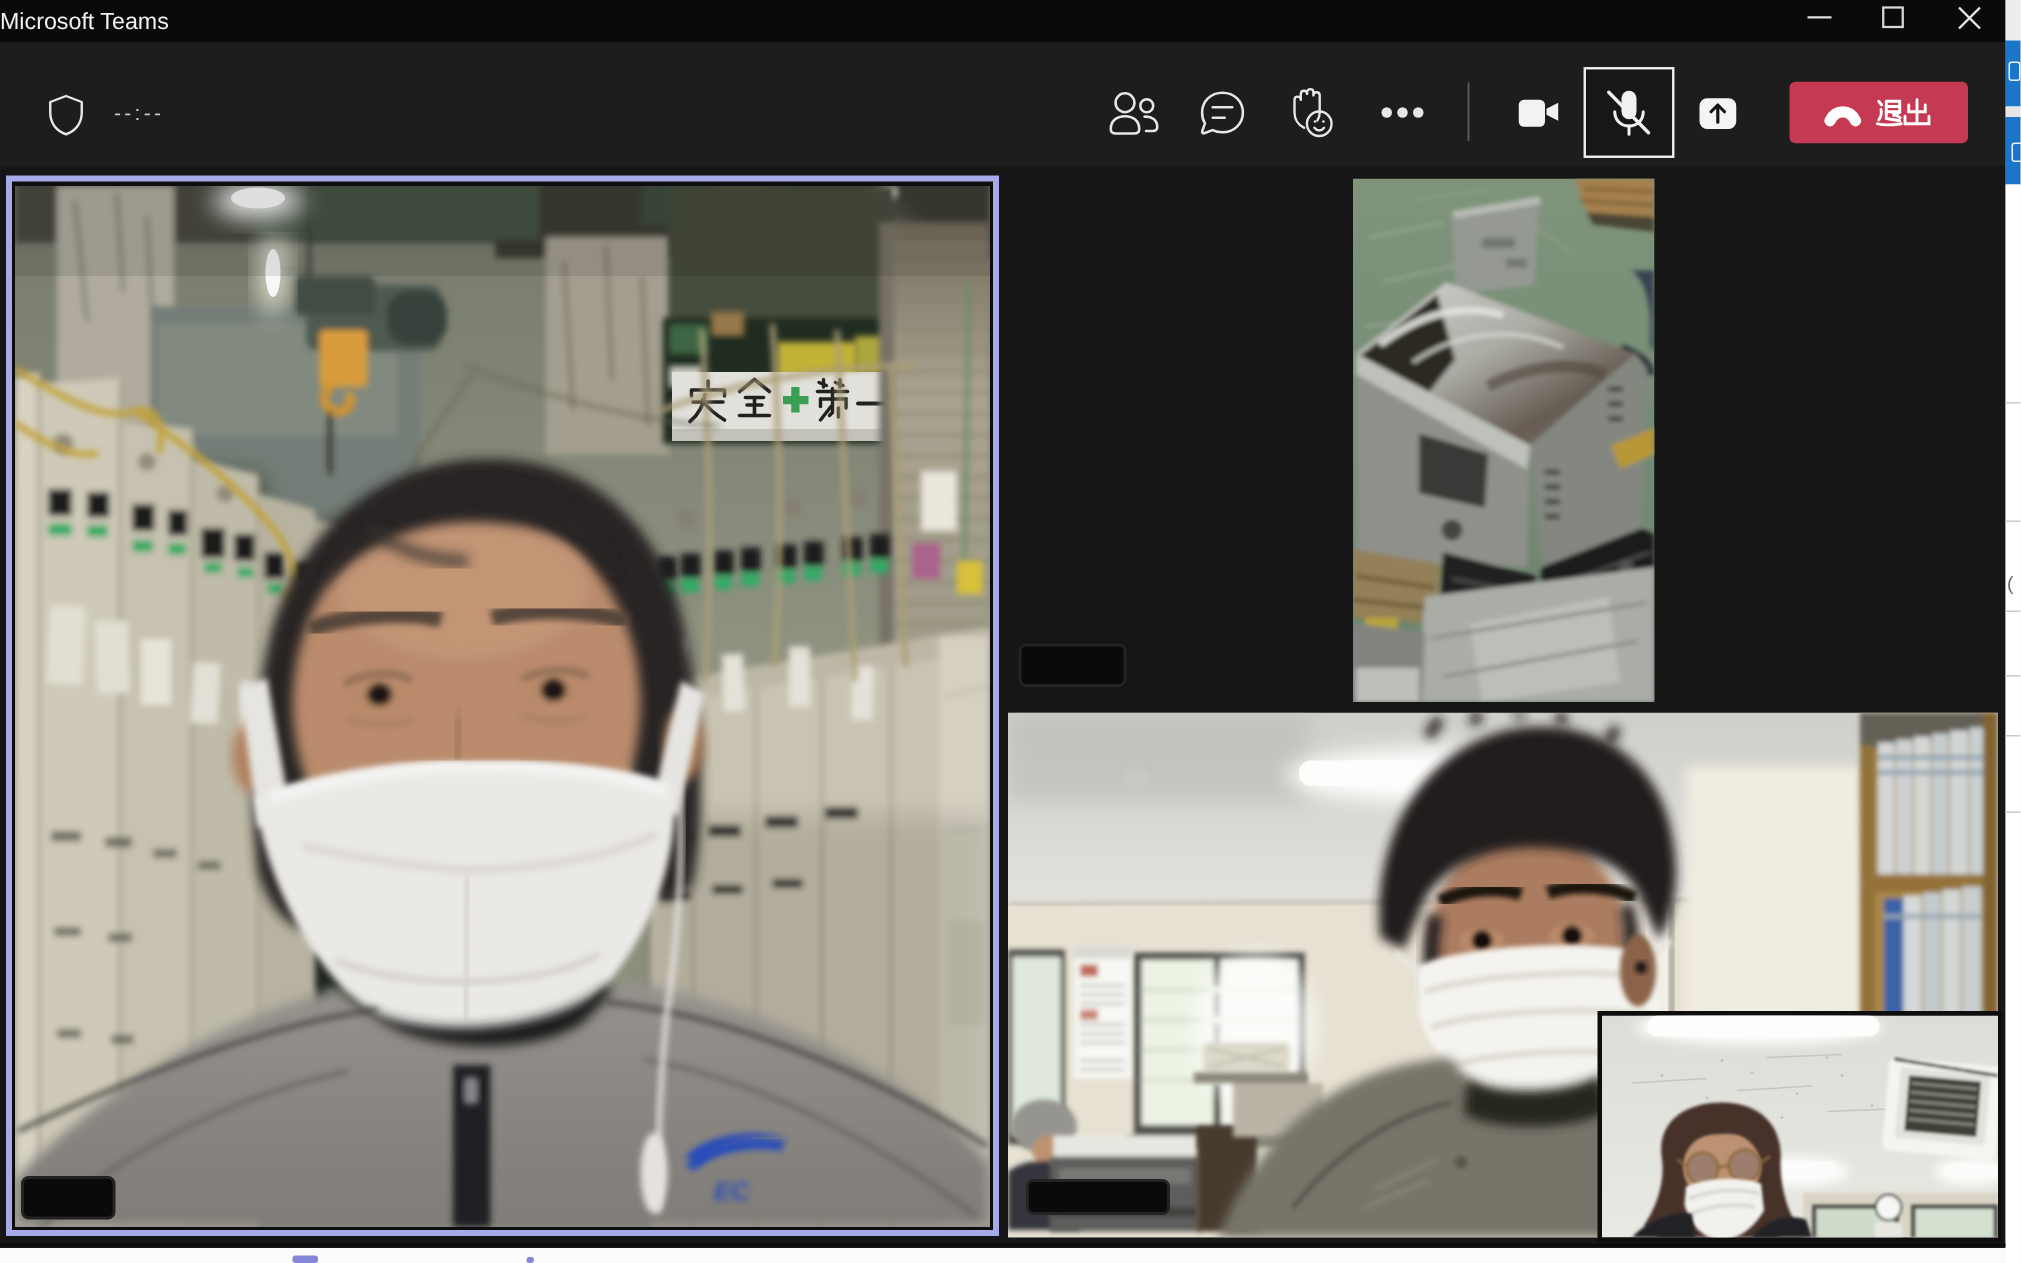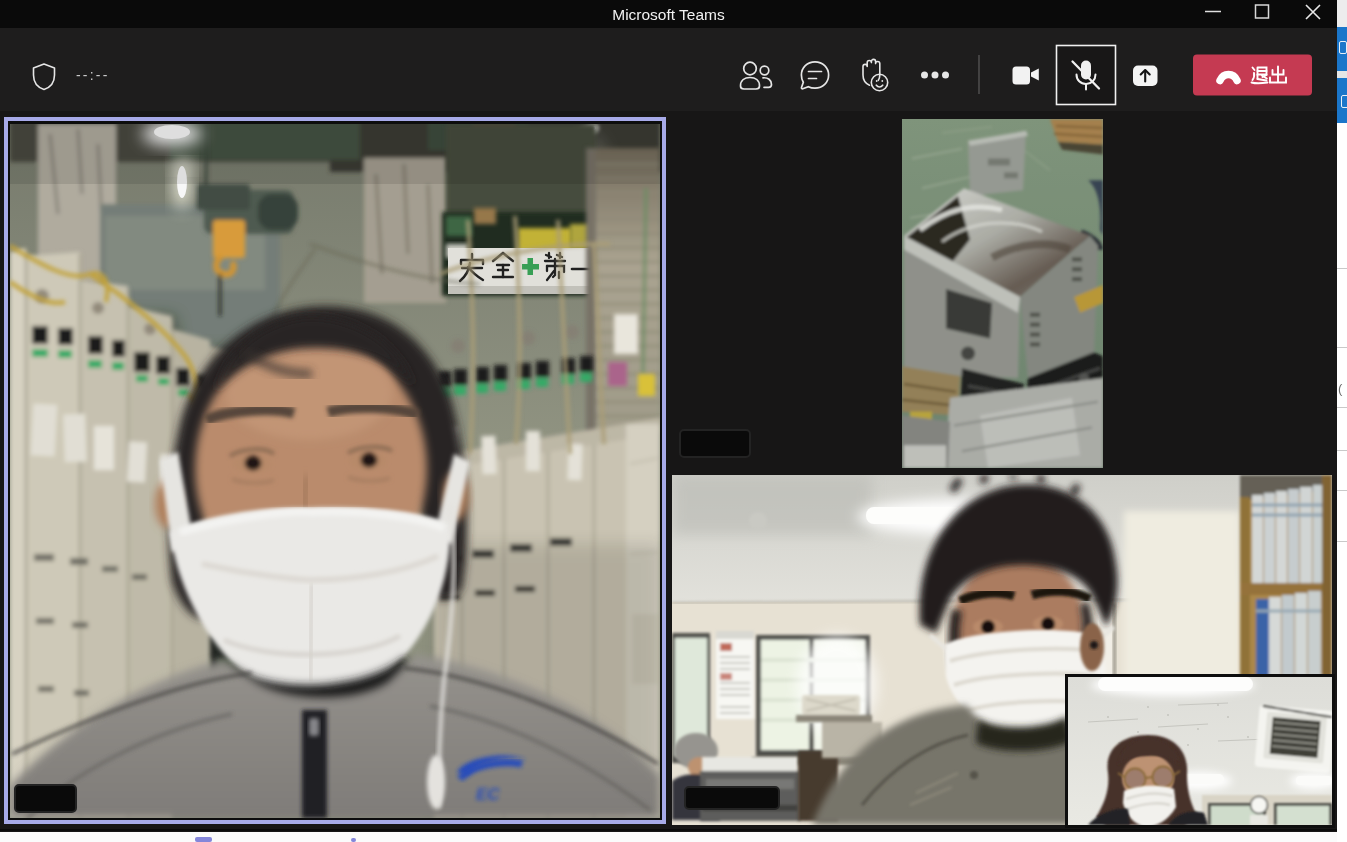--- a/index.html
+++ b/index.html
@@ -1,20 +1,20 @@
 <!DOCTYPE html>
 <html><head>
 <meta charset="utf-8">
 <style>
   html,body{margin:0;padding:0;width:1347px;height:842px;overflow:hidden;
     font-family:"Liberation Sans", sans-serif; background:#fbfbfb;}
   #win{position:absolute;left:0;top:0;width:1337px;height:832px;background:#171616;}
   #titlebar{position:absolute;left:0;top:0;width:1337px;height:28px;background:#0a0a0a;}
   #title{position:absolute;left:0;top:0;width:1337px;height:28px;line-height:29px;
-    text-align:center;color:#f2f2f2;font-size:15.5px;}
+    text-align:left;color:#f2f2f2;font-size:15.5px;}
   #toolbar{position:absolute;left:0;top:28px;width:1337px;height:83px;background:#1e1d1d;}
   #stage{position:absolute;left:0;top:111px;width:1337px;height:721px;background:#171616;}
   .abs{position:absolute;}
   #tileL{position:absolute;left:4px;top:117px;width:662px;height:707px;
     border:4px solid #a7aae8;background:#0d0d0d;box-sizing:border-box;}
   #tileL svg{position:absolute;left:2px;top:3px;}
   .nlabel{position:absolute;background:#0a0a0a;border:2px solid #232323;border-radius:5px;}
   #pip{position:absolute;left:1065px;top:674px;width:270px;height:154px;background:#0e0e0e;box-sizing:border-box;padding:3px;}
 </style>
 </head>

